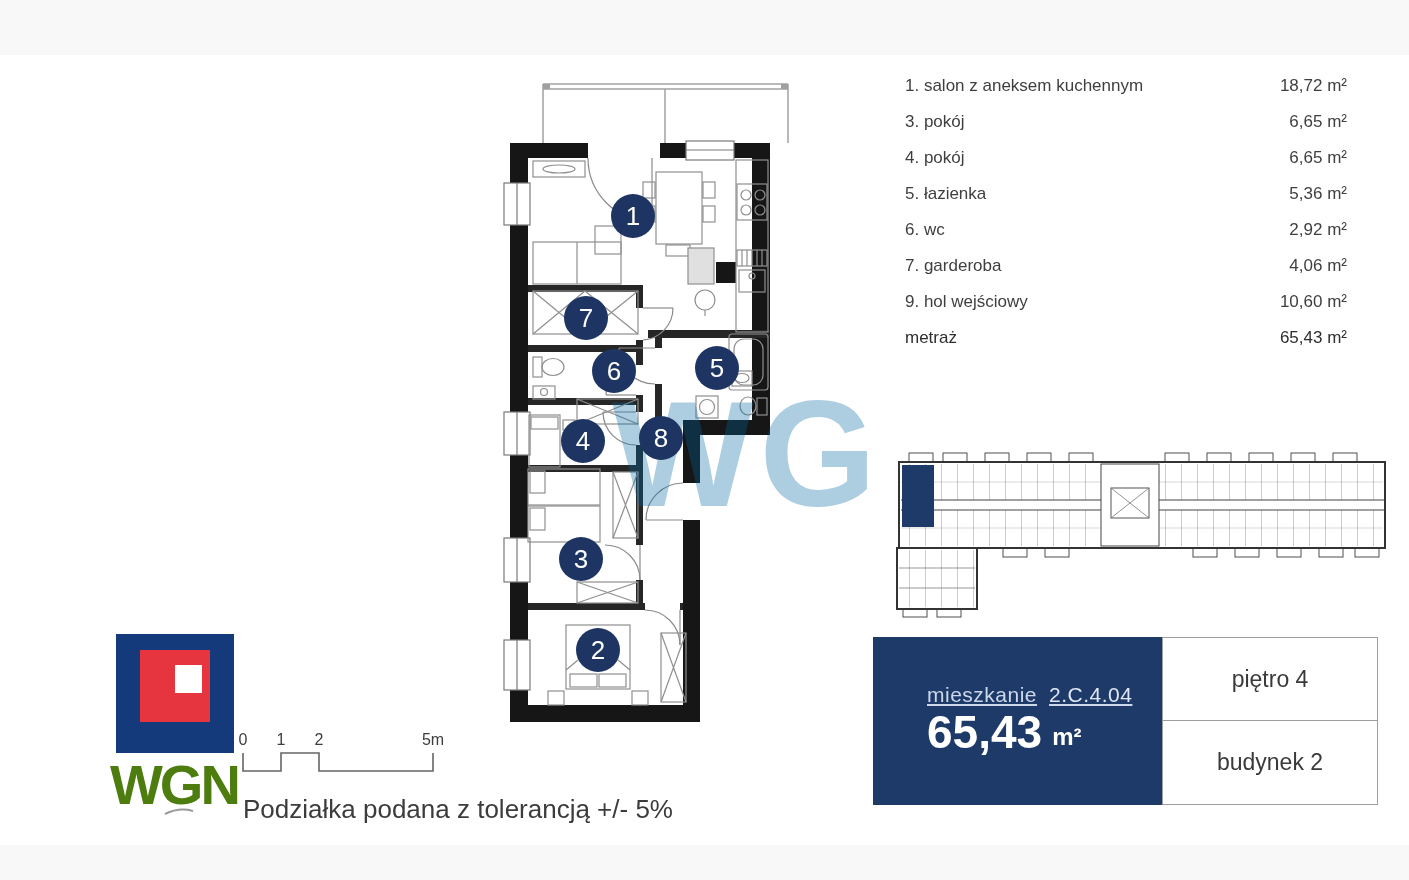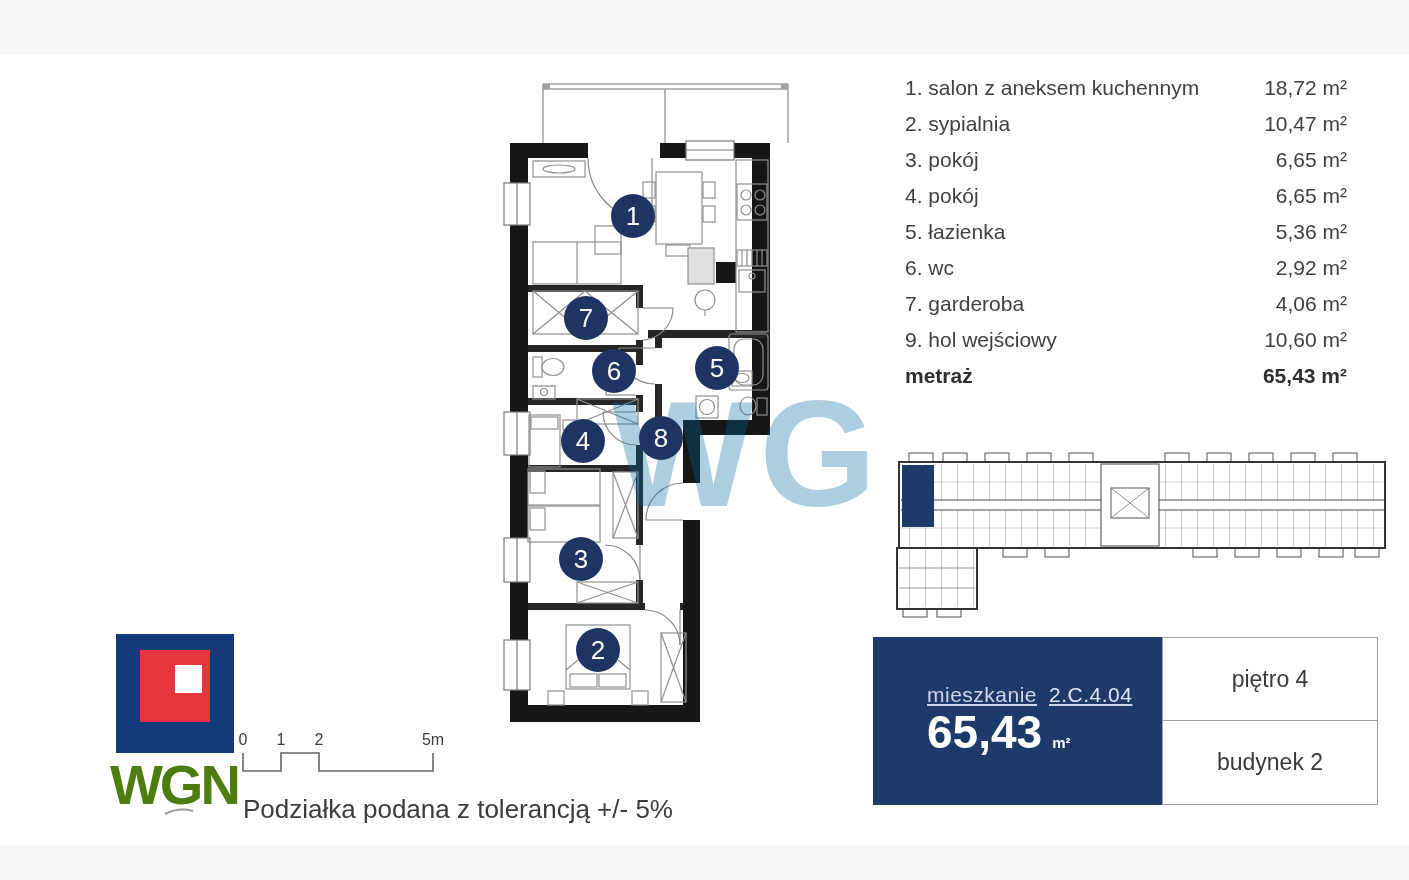--- a/index.html
+++ b/index.html
@@ -3,38 +3,38 @@
 <meta charset="utf-8">
 <style>
   html,body{margin:0;padding:0;background:#ffffff;}
   #screen{position:relative;width:1409px;height:880px;background:#ffffff;overflow:hidden;
           font-family:"Liberation Sans",sans-serif;color:#3c3c3c;}
   .abs{position:absolute;}
   .band{left:0;width:1409px;background:#f8f8f9;}
   
   #legend{left:905px;top:76px;width:442px;}
   .lrow{display:flex;justify-content:space-between;align-items:baseline;height:36px;
-        font-size:21px;color:#3f3f3f;}
+        font-size:17px;color:#3f3f3f;}
   .lrow .lab{white-space:nowrap;}
   .lrow .val{white-space:nowrap;text-align:right;}
-  .lrow.total{font-weight:bold;color:#2e2e2e;height:34px;gap:48px;}
+  .lrow.total{font-weight:normal;color:#2e2e2e;height:34px;gap:48px;}
   
   .badge{width:44px;height:44px;border-radius:50%;background:#1e3563;color:#ffffff;
          display:flex;align-items:center;justify-content:center;font-size:26px;z-index:6;}
   
   #watermark{left:612px;top:368px;font-size:150px;font-weight:bold;color:#0369a1;
              opacity:.32;letter-spacing:6px;z-index:5;pointer-events:none;}
   
   #unit-card{left:873px;top:637px;width:289px;height:168px;background:#1e3a68;color:#fff;
              box-sizing:border-box;padding:46px 0 0 54px;}
   #unit-card .line1{font-size:21px;color:#ccd7ea;letter-spacing:.5px;text-decoration:underline;}
   #unit-card .line1 .uid{margin-left:12px;color:#dfe7f4;}
   #unit-card .line2{margin-top:2px;display:flex;align-items:flex-end;}
   #unit-card .big{font-size:46px;font-weight:bold;line-height:1;}
-  #unit-card .unit{font-size:15px;font-weight:bold;margin-left:10px;padding-bottom:4px;}
+  #unit-card .unit{font-size:24px;font-weight:bold;margin-left:10px;padding-bottom:4px;}
   #info-boxes{left:1162px;top:637px;width:216px;height:168px;box-sizing:border-box;
               border:1.5px solid #9e9e9e;background:#fff;}
   .info-cell{height:50%;display:flex;align-items:center;justify-content:center;
              font-size:23px;color:#3a3a3a;box-sizing:border-box;}
   .info-cell.first{border-bottom:1.5px solid #9e9e9e;}
   
   #logo-square{left:116px;top:634px;width:118px;height:119px;background:#153a7c;}
   #logo-red{position:absolute;left:24px;top:16px;width:70px;height:72px;background:#e6353f;}
   #logo-white{position:absolute;left:35px;top:15px;width:27px;height:28px;background:#ffffff;}
   #logo-text{left:110px;top:752px;font-size:56px;font-weight:bold;color:#4d7c0f;
@@ -255,24 +255,20 @@
   <div class="abs badge" style="left:639px;top:416px;">8</div>
 
   <div class="abs" id="watermark">WG</div>
 
   <div class="abs" id="legend">
     <div class="lrow">
       <span class="lab">1. salon z aneksem kuchennym</span>
       <span class="val">18,72 m²</span>
       </div>
     <div class="lrow">
-      <span class="lab">2. sypialnia</span>
-      <span class="val">10,47 m²</span>
-      </div>
-    <div class="lrow">
       <span class="lab">3. pokój</span>
       <span class="val">6,65 m²</span>
       </div>
     <div class="lrow">
       <span class="lab">4. pokój</span>
       <span class="val">6,65 m²</span>
       </div>
     <div class="lrow">
       <span class="lab">5. łazienka</span>
       <span class="val">5,36 m²</span>

